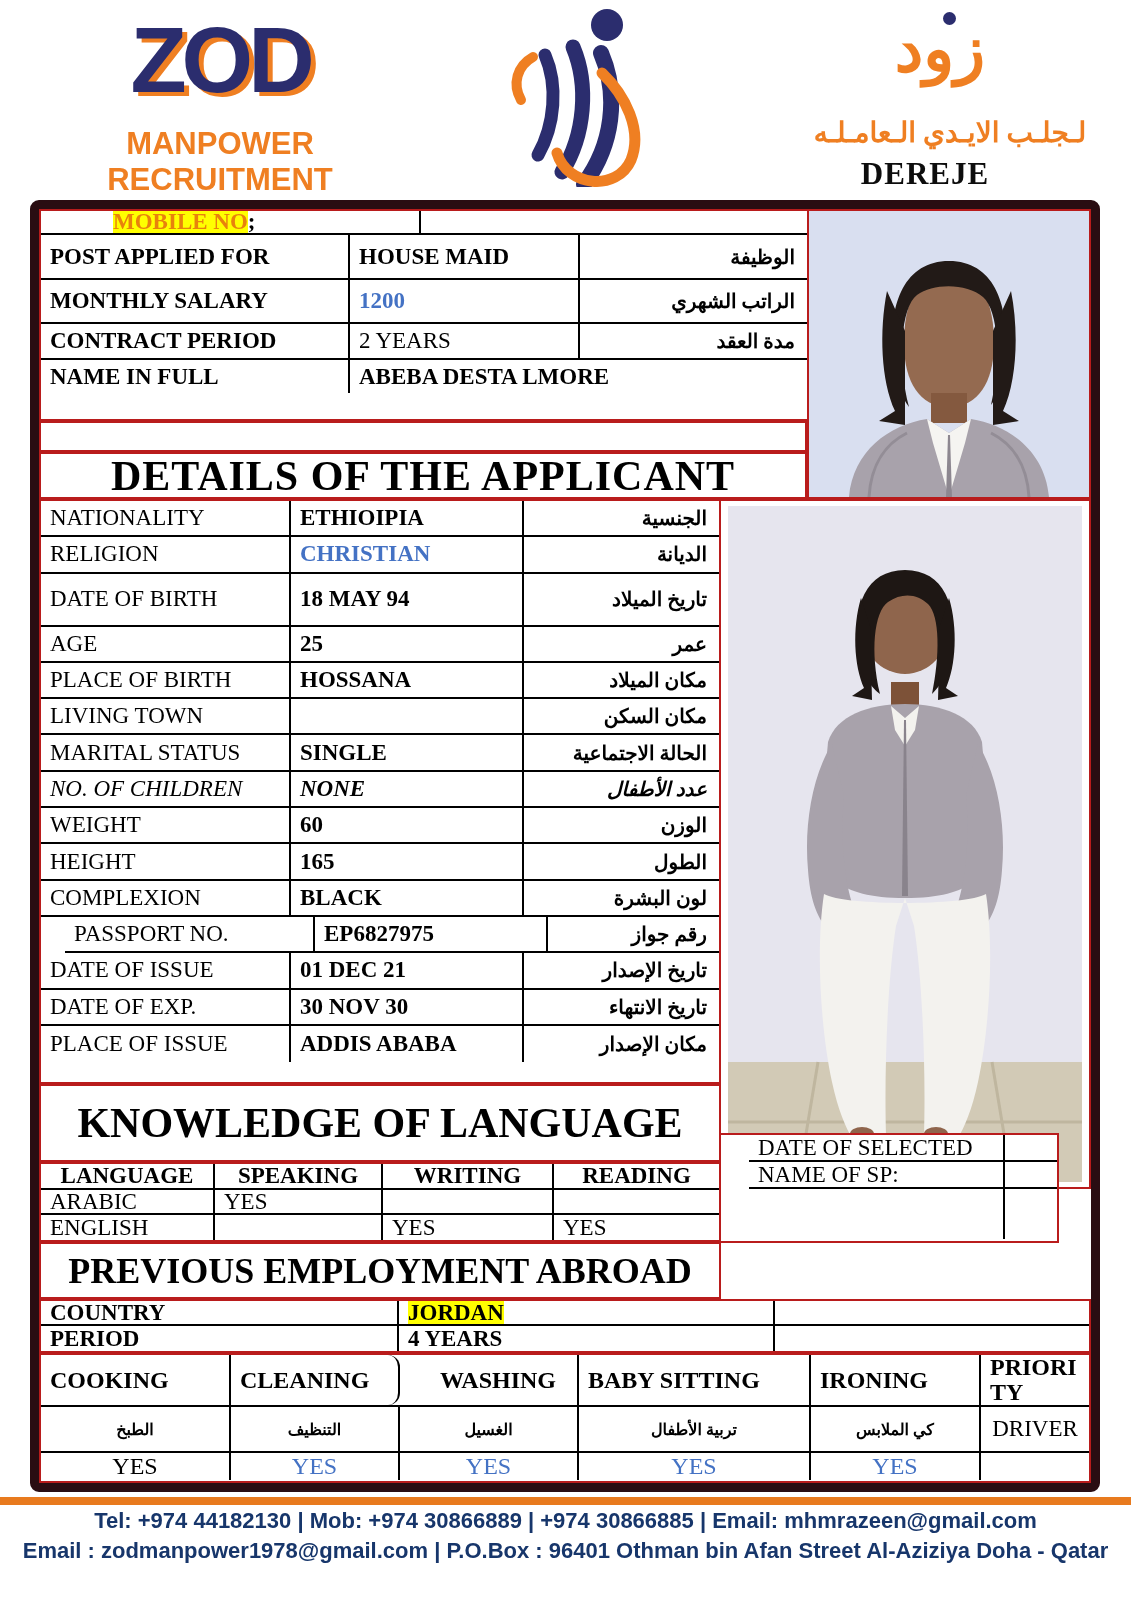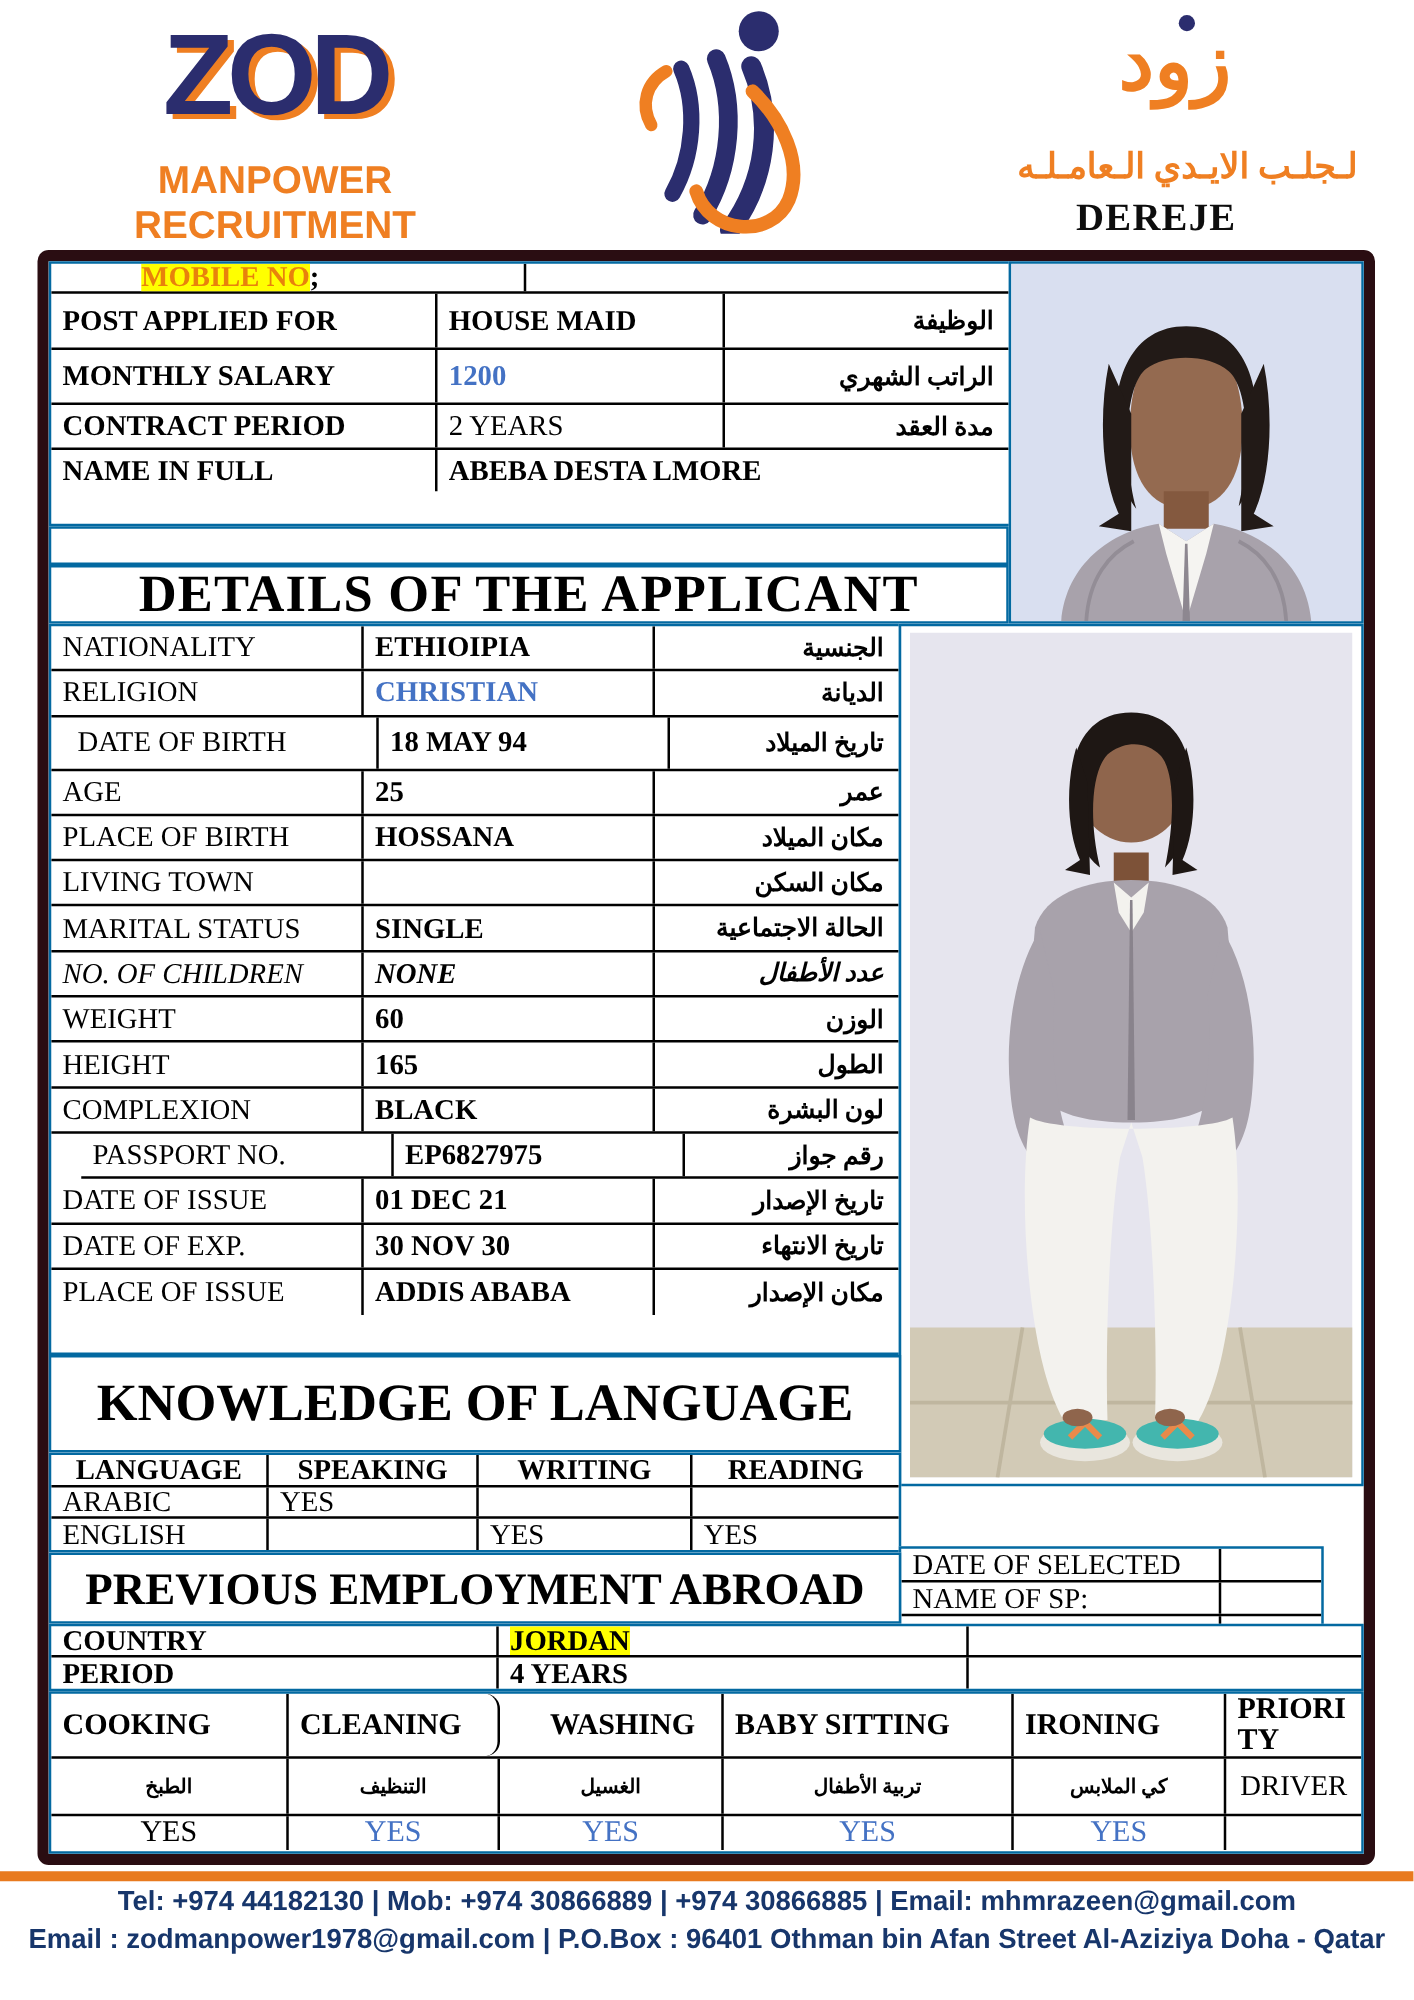--- a/index.html
+++ b/index.html
@@ -17,21 +17,21 @@
   .ar-name .dot{position:absolute;left:52%;top:10px;width:13px;height:13px;border-radius:50%;
     background:#2b2d6e;}
   .ar-tagline{position:absolute;left:780px;top:116px;width:340px;text-align:center;direction:rtl;
     font-weight:bold;font-size:28px;color:#ef7f22;}
   .dereje{position:absolute;left:840px;top:156px;width:170px;text-align:center;
     font-weight:bold;font-size:31px;letter-spacing:1px;color:#0d0d0d;}
   
   .frame{position:absolute;left:30px;top:200px;width:1070px;height:1292px;
     border:9px solid #2a0d12;border-radius:9px;background:#fff;box-sizing:border-box;}
   .inner{position:relative;width:1052px;height:1274px;}
-  .box{position:absolute;border:2px solid #0369a1;box-sizing:border-box;background:#fff;overflow:hidden;}
+  .box{position:absolute;border:2px solid #b91c1c;box-sizing:border-box;background:#fff;overflow:hidden;}
   .r{display:grid;border-bottom:2px solid #000;box-sizing:border-box;align-items:stretch;}
   .r:last-child{border-bottom:none;}
   .c{display:flex;align-items:center;border-right:2px solid #000;box-sizing:border-box;
      padding:0 9px;font-size:23px;overflow:hidden;white-space:nowrap;}
   .c:last-child{border-right:none;}
   .b{font-weight:bold;}
   .blue{color:#4472c4;}
   .ar{direction:rtl;font-weight:bold;font-size:20px;padding:0 12px;}
   .ctr{justify-content:center;text-align:center;white-space:normal;}
   .hl{background:#ffff00;color:#e8820c;font-weight:bold;}
@@ -126,21 +126,21 @@
           <div class="r" style="grid-template-columns: 250px 233px auto; height: 36.3px;">
             <div class="c">NATIONALITY</div>
             <div class="c b">ETHIOIPIA</div>
             <div class="c ar">الجنسية</div>
           </div>
           <div class="r" style="grid-template-columns: 250px 233px auto; height: 36.3px;">
             <div class="c">RELIGION</div>
             <div class="c b blue">CHRISTIAN</div>
             <div class="c ar">الديانة</div>
           </div>
-          <div class="r" style="grid-template-columns: 250px 233px auto; height: 43px; padding-left: 12px;">
+          <div class="r" style="grid-template-columns: 250px 233px auto; height: 53px;">
             <div class="c">DATE OF BIRTH</div>
             <div class="c b">18 MAY 94</div>
             <div class="c ar">تاريخ  الميلاد</div>
           </div>
           <div class="r" style="grid-template-columns: 250px 233px auto; height: 36.3px;">
             <div class="c">AGE</div>
             <div class="c b">25</div>
             <div class="c ar">عمر</div>
           </div>
           <div class="r" style="grid-template-columns: 250px 233px auto; height: 36.3px;">
@@ -247,21 +247,21 @@
             <div class="c"></div>
           </div>
           <div class="r" style="grid-template-columns: 174px 168px 171px auto; height: 25px;">
             <div class="c">ENGLISH</div>
             <div class="c"></div>
             <div class="c">YES</div>
             <div class="c">YES</div>
           </div>
         </div>
 
-      <div class="box" style="left:680px;top:1028px;width:340px;height:110px;">
+      <div class="box" style="left:680px;top:924px;width:340px;height:110px;padding-left:28px;">
         <div class="r" style="grid-template-columns:256px auto;height:27px;">
           <div class="c">DATE OF SELECTED</div>
           <div class="c"></div>
         </div>
         <div class="r" style="grid-template-columns:256px auto;height:27px;">
           <div class="c">NAME OF SP:</div>
           <div class="c"></div>
         </div>
         <div class="r" style="grid-template-columns:256px auto;height:50px;">
           <div class="c"></div>

